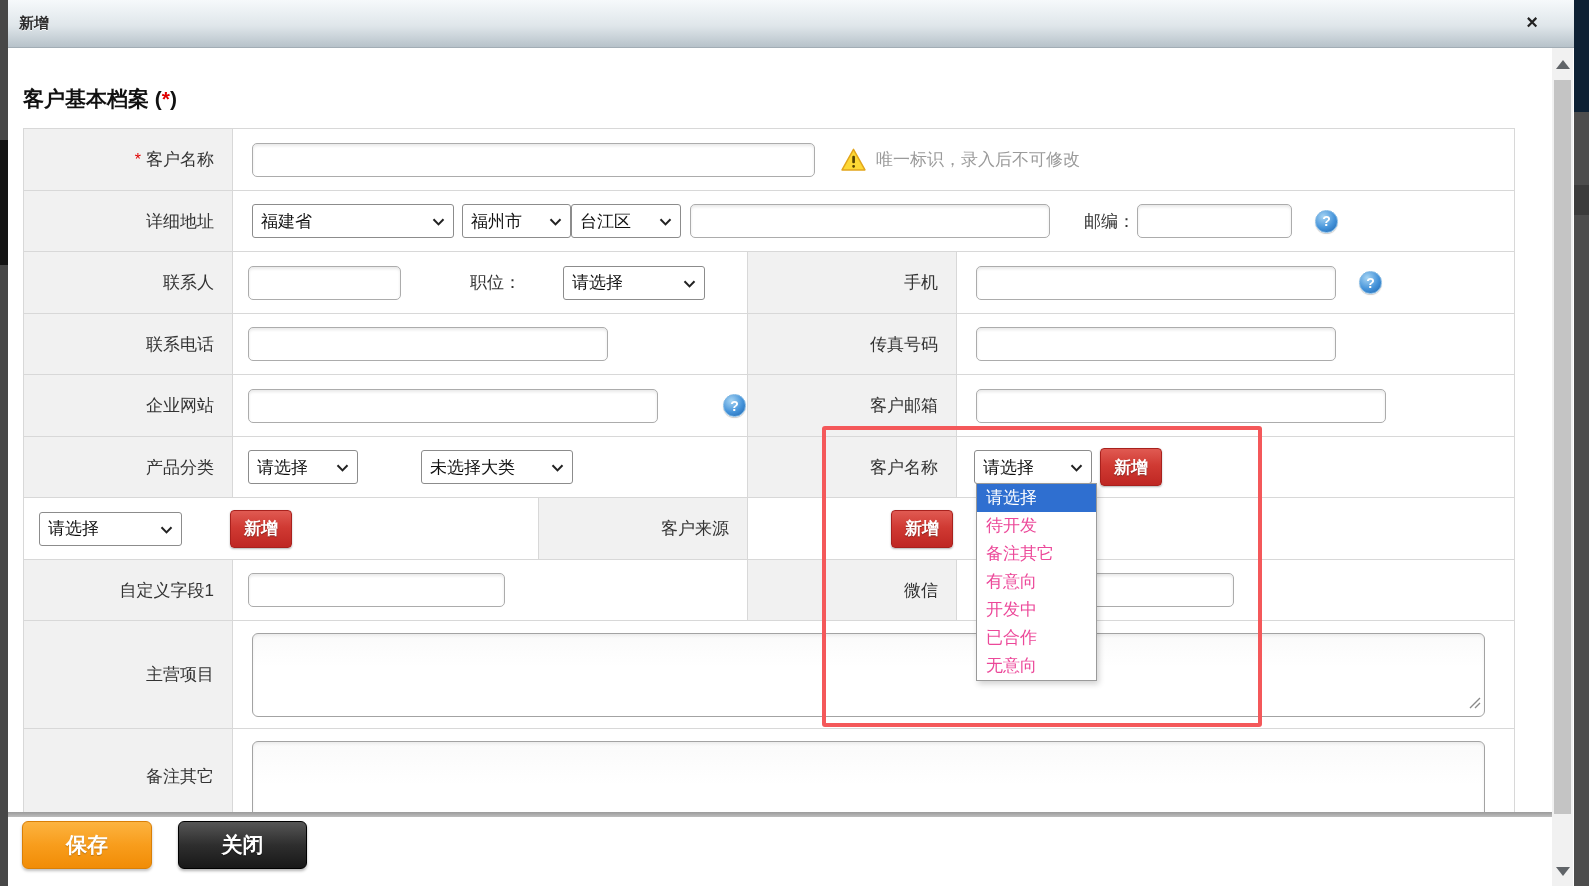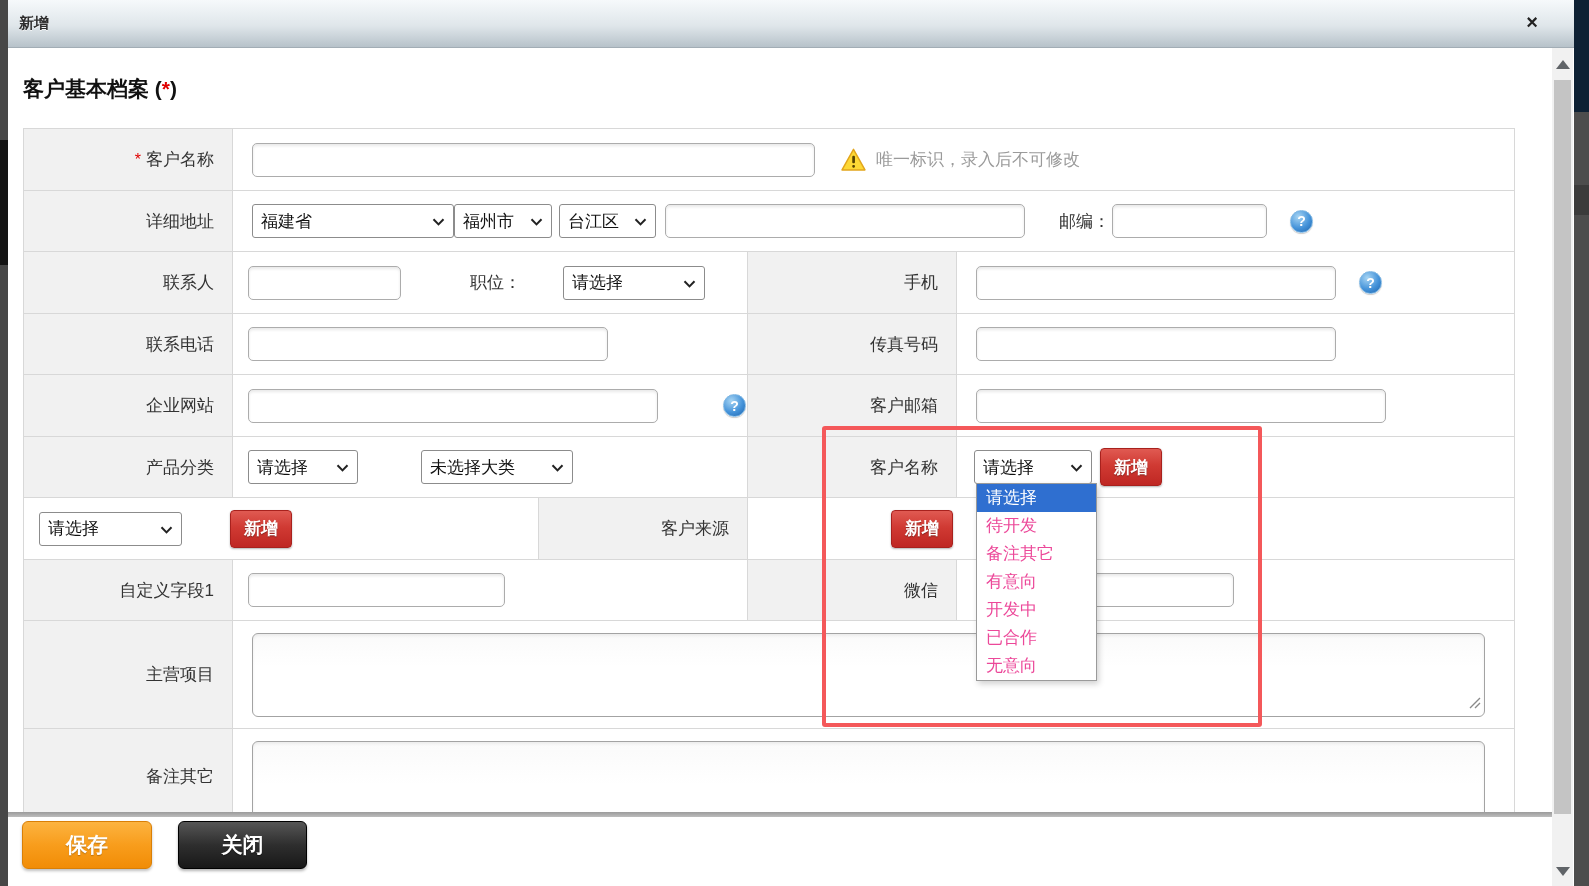--- a/index.html
+++ b/index.html
@@ -16,21 +16,21 @@
   
   .modal { position:absolute; left:8px; top:0; width:1566px; height:886px; background:#fff; }
   .titlebar { position:absolute; left:0; top:0; width:100%; height:48px;
     background:linear-gradient(#f6f9fb 0%, #dfe6ea 55%, #b7c2ca 100%);
     border-bottom:1px solid #a2adb5; }
   .win-title { position:absolute; left:11px; top:0; line-height:46px; font-size:15px; font-weight:bold;
     color:#2e2e2e; text-shadow:0 1px 0 rgba(255,255,255,.7); }
   .win-close { position:absolute; right:36px; top:11px; font-size:20px; font-weight:bold; color:#222;
     cursor:pointer; line-height:22px; }
 
-  .form-header { position:absolute; left:0; top:56px; width:1544px; height:64px; background:#fff;
+  .form-header { position:absolute; left:0; top:66px; width:1544px; height:64px; background:#fff;
     border-bottom:1px solid #cfcfcf; }
   .page-title { position:absolute; left:15px; top:19px; font-size:21px; font-weight:bold; color:#111; }
   .page-title .star { color:#e00000; }
   .hdr-icon { position:absolute; top:70px; cursor:pointer; }
   .hdr-icon.refresh { left:1400px; }
   .hdr-icon.gear { left:1462px; }
 
   
   .content { position:absolute; left:0; top:112px; width:1544px; height:700px; overflow:hidden; background:#fff; }
   .form-table { position:absolute; left:15px; top:16px; width:1492px; border:1px solid #d8d8d8; border-bottom:none; }
@@ -172,27 +172,27 @@
           <div class="lbl">
             <span>详细地址</span>
           </div>
           <div class="fld fldwide">
             <div class="sel" style="width:202px">
               <span class="txt">福建省</span>
               <span class="chev"><svg width="13" height="8" viewBox="0 0 13 8">
                     <path d="M1.5 1.2 6.5 6.4 11.5 1.2" fill="none" stroke="#222" stroke-width="2"></path>
                   </svg></span>
             </div>
-            <div class="sel" style="width:98px; margin-left:0">
+            <div class="sel" style="width:109px; margin-left:8px">
               <span class="txt">福州市</span>
               <span class="chev"><svg width="13" height="8" viewBox="0 0 13 8">
                     <path d="M1.5 1.2 6.5 6.4 11.5 1.2" fill="none" stroke="#222" stroke-width="2"></path>
                   </svg></span>
             </div>
-            <div class="sel" style="width:97px; margin-left:7px">
+            <div class="sel" style="width:110px; ">
               <span class="txt">台江区</span>
               <span class="chev"><svg width="13" height="8" viewBox="0 0 13 8">
                     <path d="M1.5 1.2 6.5 6.4 11.5 1.2" fill="none" stroke="#222" stroke-width="2"></path>
                   </svg></span>
             </div>
             <input class="inp" style="width: 360px; margin-left: 9px;">
             <span class="inline-lbl" style="margin-left:34px">邮编：</span>
             <input class="inp" style="width: 155px; margin-left: 2px;">
             <span class="help" style="margin-left:23px">?</span>
           </div>

